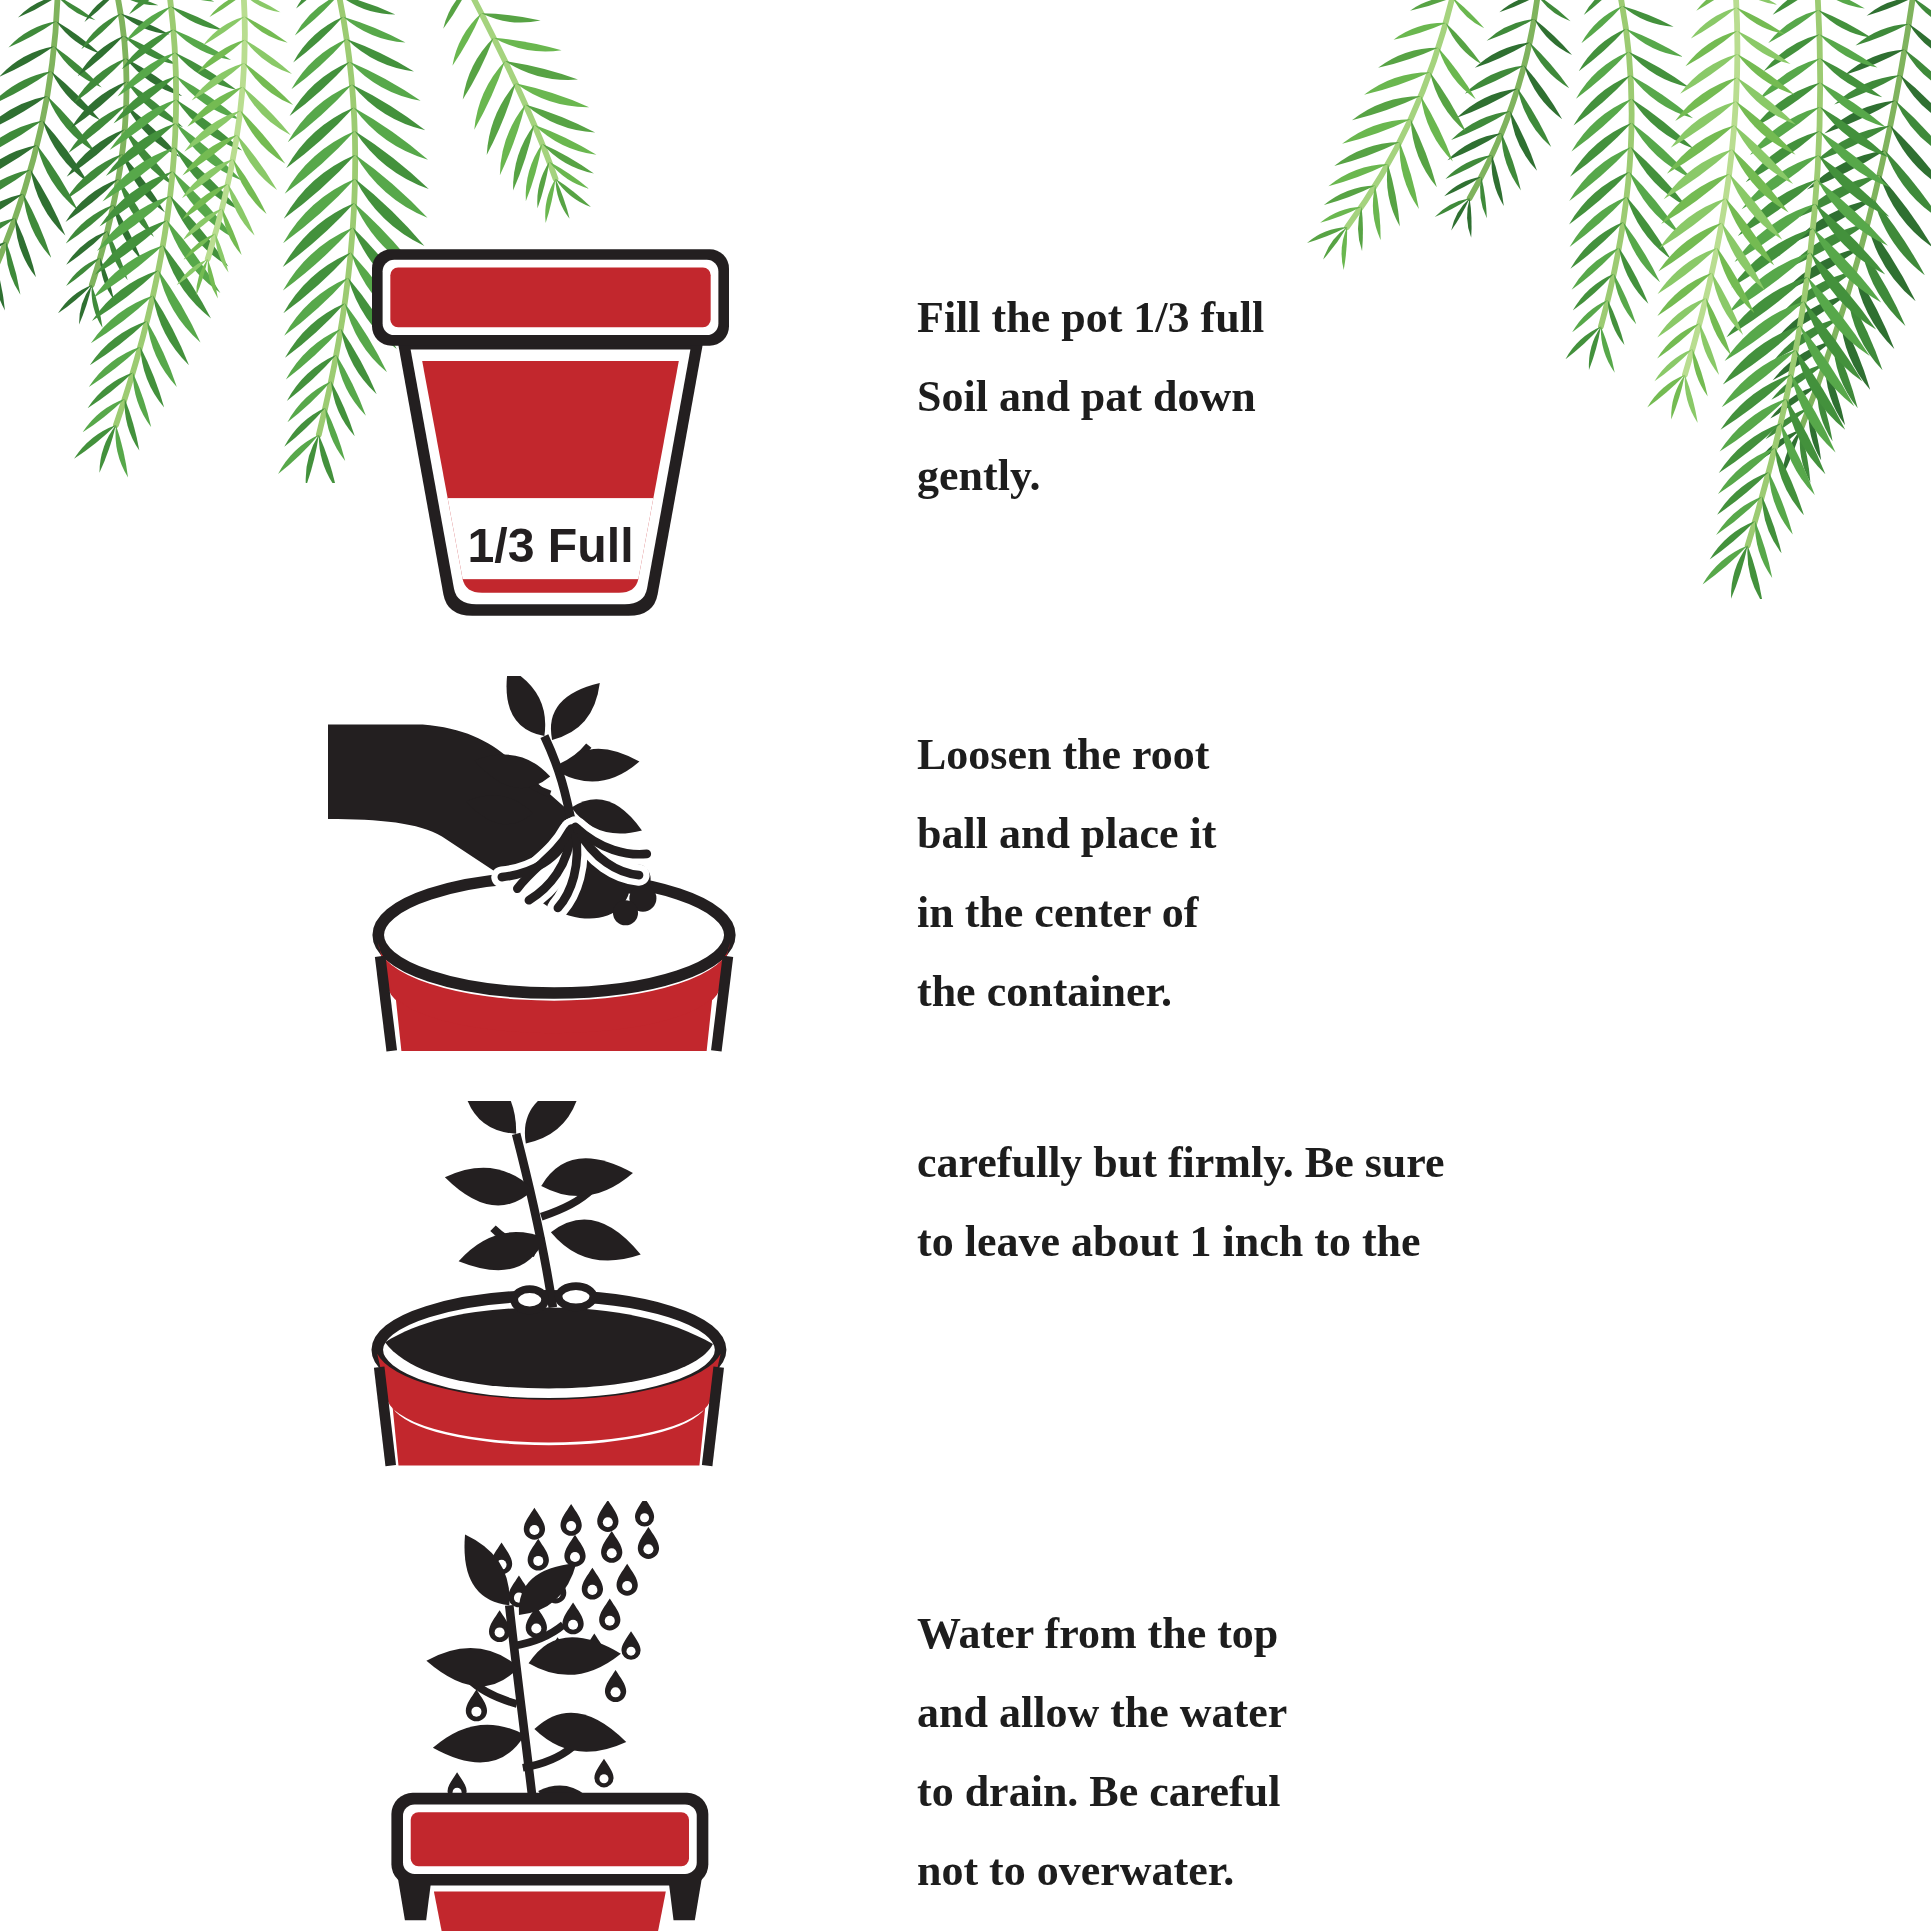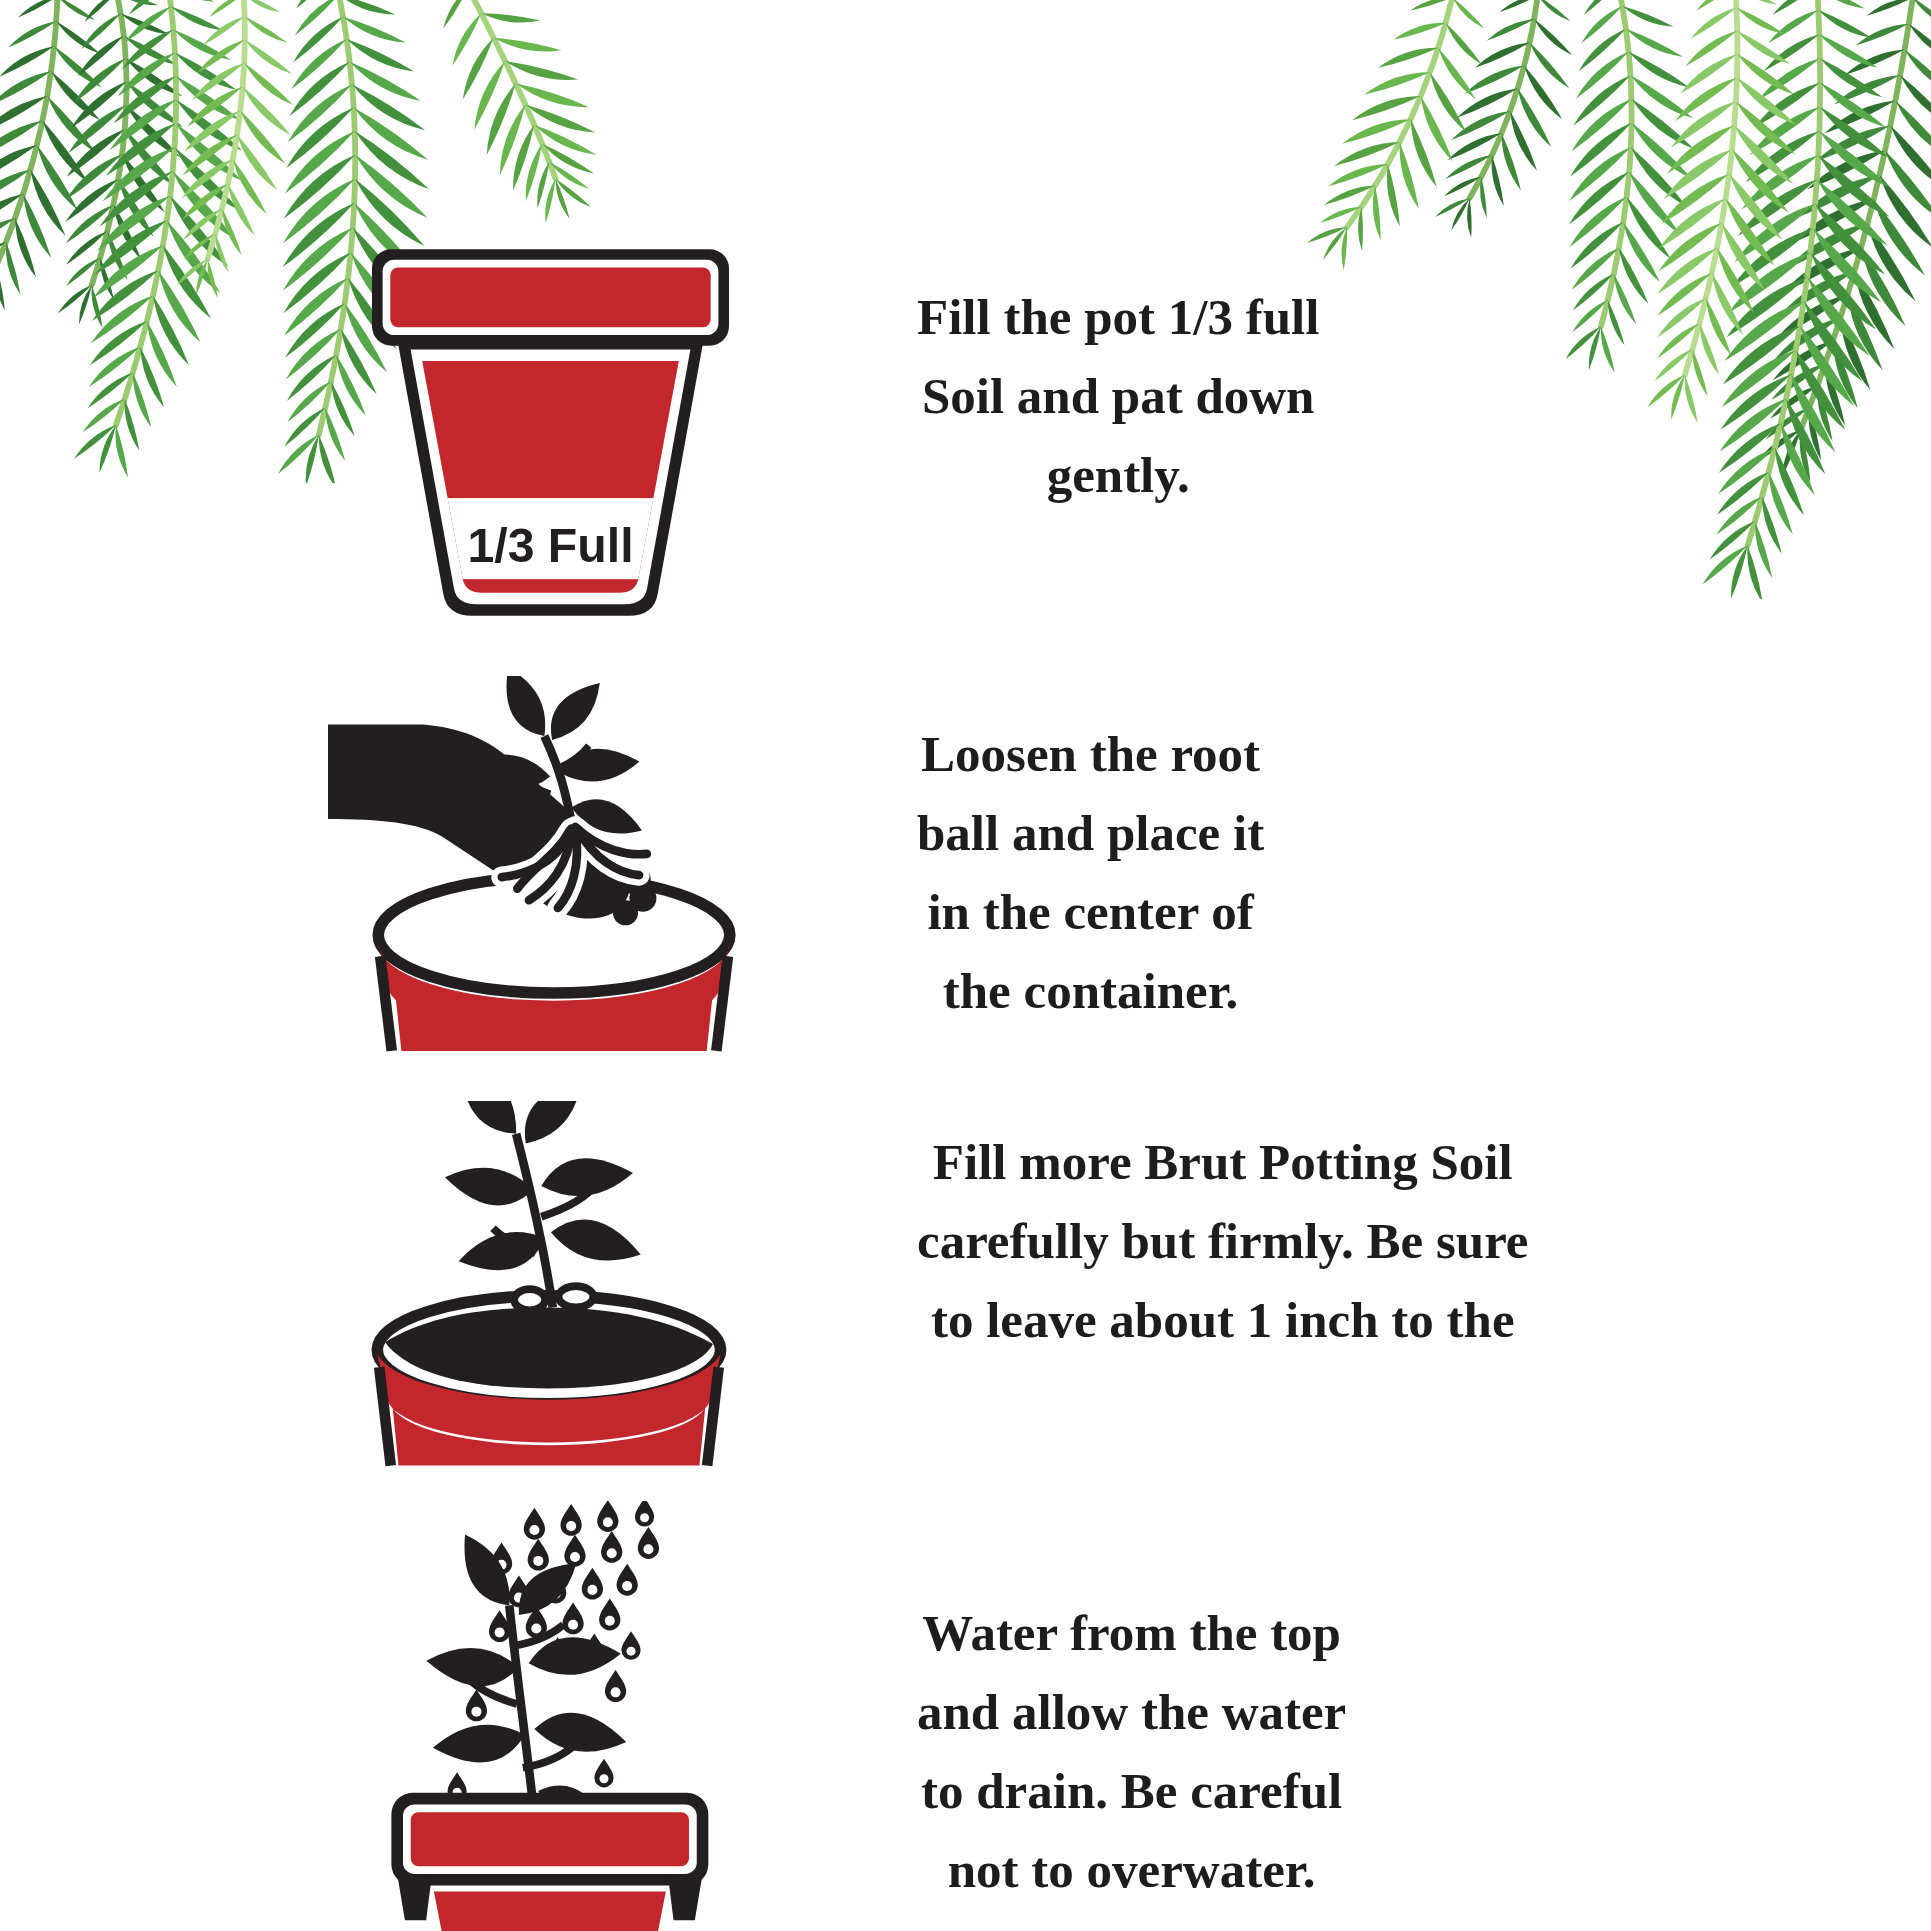--- a/index.html
+++ b/index.html
@@ -3,21 +3,21 @@
 <meta charset="utf-8">
 <style>
   :root{
     --red:#c2272d; --ink:#231f20; --text:#1d1d1d; --bg:#ffffff;
   }
   html,body{margin:0;padding:0;}
   body{width:1931px;height:1931px;background:var(--bg);position:relative;overflow:hidden;
        font-family:"Liberation Serif",serif;}
   .abs{position:absolute;}
   .step-text{font-family:"Liberation Serif",serif;font-weight:700;color:var(--text);
-             font-size:51px;line-height:79px;white-space:nowrap;text-align:center;}
+             font-size:44px;line-height:79px;white-space:nowrap;}
   .ink{fill:var(--ink);}
   .red{fill:var(--red);}
   .wht{fill:#ffffff;}
   .sink{stroke:var(--ink);}
   .potlabel{font-family:"Liberation Sans",sans-serif;font-weight:700;font-size:50px;
             fill:var(--ink);}
   svg{display:block;}
 </style>
 </head>
 <body>
@@ -561,21 +561,20 @@
   <use href="#pleaf" transform="translate(180,44) rotate(-48) scale(1.35)"></use>
   <use href="#pleaf" transform="translate(196,88) rotate(-8) scale(1.5)"></use>
   <use href="#pleaf" transform="translate(188,92) rotate(-172) scale(1.45)"></use>
   <use href="#pleaf" transform="translate(200,142) rotate(165) scale(1.45)"></use>
   <use href="#pleaf" transform="translate(206,136) rotate(14) scale(1.5)"></use>
   <ellipse cx="184" cy="206" rx="16" ry="11" fill="#ffffff" class="sink" stroke-width="8"></ellipse>
   <ellipse cx="232" cy="203" rx="18" ry="11" fill="#ffffff" class="sink" stroke-width="8"></ellipse>
 </svg>
 
 <div class="abs step-text" style="left:917px;top:1123px">
-  <div>Fill more Brut Potting Soil</div>
   <div>carefully but firmly. Be sure</div>
   <div>to leave about 1 inch to the</div>
 </div>
 
 <svg class="abs" style="left:372px;top:1501px" width="348" height="430" viewBox="0 0 360 445">
   <g>
     <use href="#drop" transform="translate(168,24)"></use>
       <use href="#drop" transform="translate(206,20)"></use>
     <use href="#drop" transform="translate(244,16)"></use>
       <use href="#drop" transform="translate(282,12) scale(0.9)"></use>

